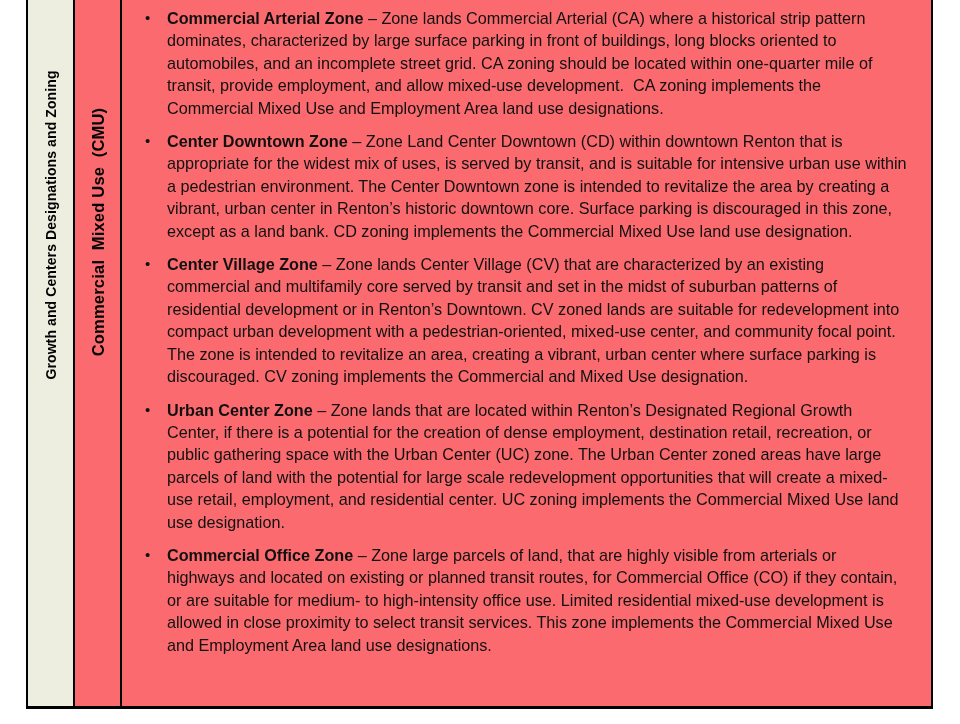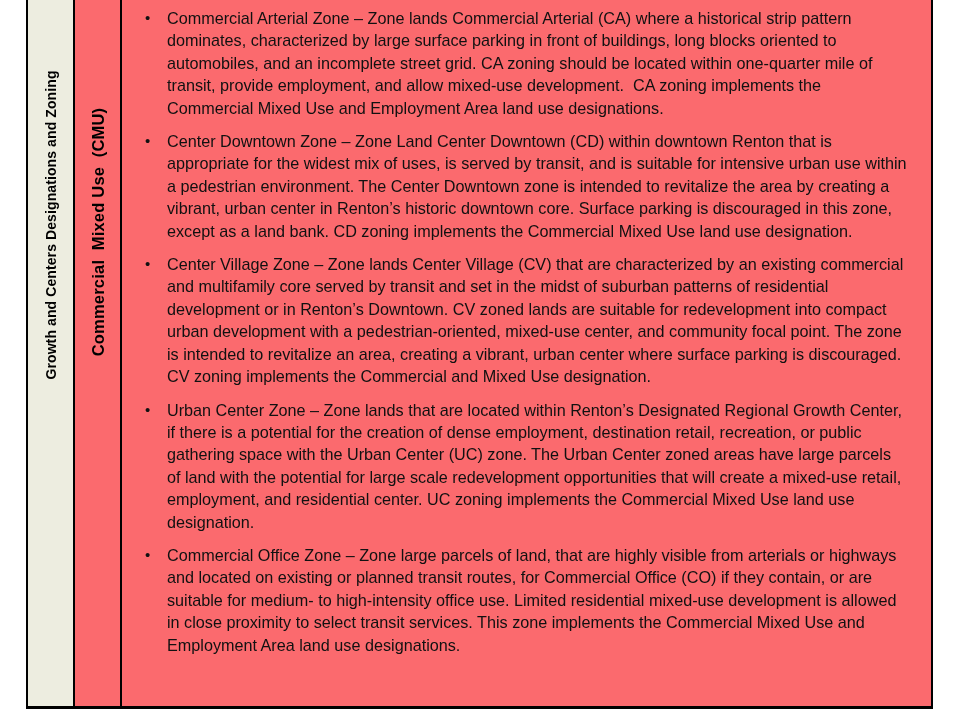--- a/index.html
+++ b/index.html
@@ -52,21 +52,21 @@
   .dot{
     flex:0 0 24px;width:24px;
     font-size:15px;line-height:22.4px;
     padding-left:2px;
   }
   .btext{
     margin:0;flex:1;
     font-size:16.2px;line-height:22.4px;
     white-space:pre-wrap;
   }
-  .btitle{font-weight:normal;}
+  .btitle{font-weight:bold;}
 </style>
 </head>
 <body>
 
 <div class="page">
   <div class="ztable">
 
     <div class="cell col-group">
       <span class="vtext v1">Growth and Centers Designations and Zoning</span>
     </div>

